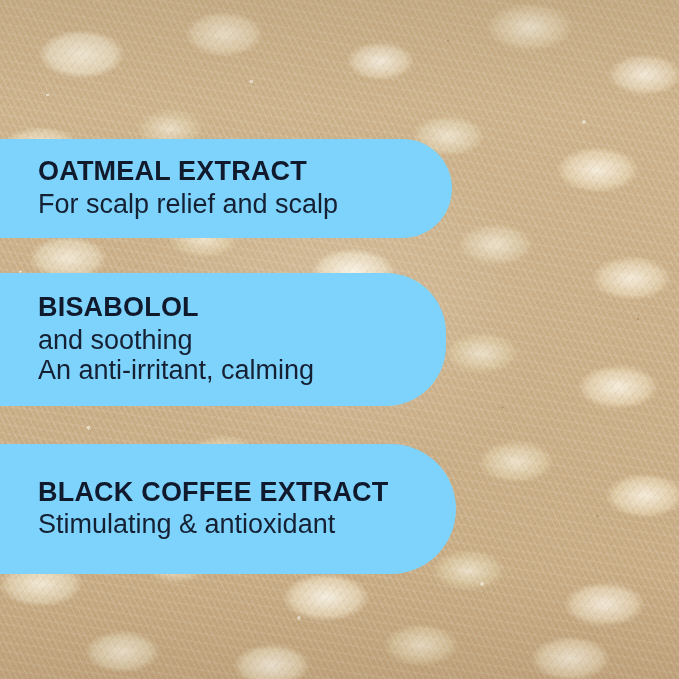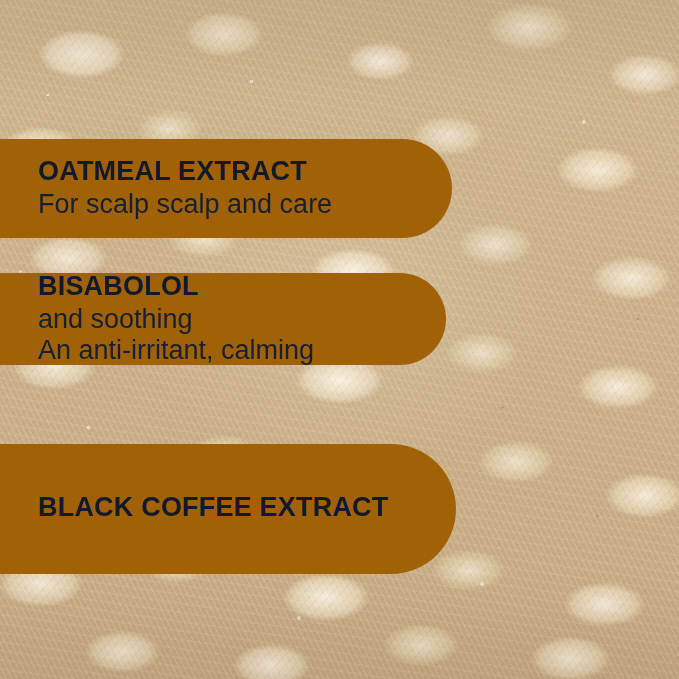--- a/index.html
+++ b/index.html
@@ -83,40 +83,40 @@
   .bg .shade{
     position:absolute;inset:0;
     background:
       radial-gradient(ellipse 300px 240px at 50% 45%, rgba(255,250,238,.16) 0%, rgba(0,0,0,0) 70%),
       linear-gradient(180deg, rgba(120,92,56,.12) 0%, rgba(0,0,0,0) 16%, rgba(0,0,0,0) 84%, rgba(120,92,56,.12) 100%);
   }
 
   
   .banner{
     position:absolute;left:0;
-    background:#a16207;
+    background:#7dd3fc;
     display:flex;flex-direction:column;justify-content:center;
     box-sizing:border-box;
     color:#10192b;
   }
   .banner .heading{
     font-weight:700;
     letter-spacing:.2px;
     line-height:1.06;
     color:#101a2c;
     white-space:nowrap;
   }
   .banner .body{
     font-weight:400;
     line-height:1.14;
     color:#152033;
   }
 
   #b1{top:139px;width:452px;height:99px;border-radius:0 50px 50px 0;padding:0 0 0 38px;}
-  #b2{top:273px;width:446px;height:92px;border-radius:0 60px 60px 0;padding:0 0 0 38px;}
+  #b2{top:273px;width:446px;height:133px;border-radius:0 60px 60px 0;padding:0 0 0 38px;}
   #b3{top:444px;width:456px;height:130px;border-radius:0 65px 65px 0;padding:0 0 0 38px;}
 
   #b1 .heading{font-size:27px;margin-bottom:3px;}
   #b1 .body{font-size:27px;}
   #b2 .heading{font-size:27px;margin-bottom:3px;}
   #b2 .body{font-size:27px;}
   #b3 .heading{font-size:27px;margin-bottom:3px;}
   #b3 .body{font-size:27px;}
 </style>
 </head>
@@ -126,26 +126,27 @@
 
   <div class="bg">
     <div class="base"></div>
     <div class="striate"></div>
     <div class="speck"></div>
     <div class="shade"></div>
   </div>
 
   <div class="banner" id="b1">
     <div class="heading">OATMEAL EXTRACT</div>
-    <div class="body">For scalp scalp and care</div>
+    <div class="body">For scalp relief and scalp</div>
   </div>
 
   <div class="banner" id="b2">
     <div class="heading">BISABOLOL</div>
     <div class="body">and soothing</div>
     <div class="body">An anti-irritant, calming</div>
   </div>
 
   <div class="banner" id="b3">
     <div class="heading">BLACK COFFEE EXTRACT</div>
+    <div class="body">Stimulating &amp; antioxidant</div>
   </div>
 
 </div>
 
 </body></html>

